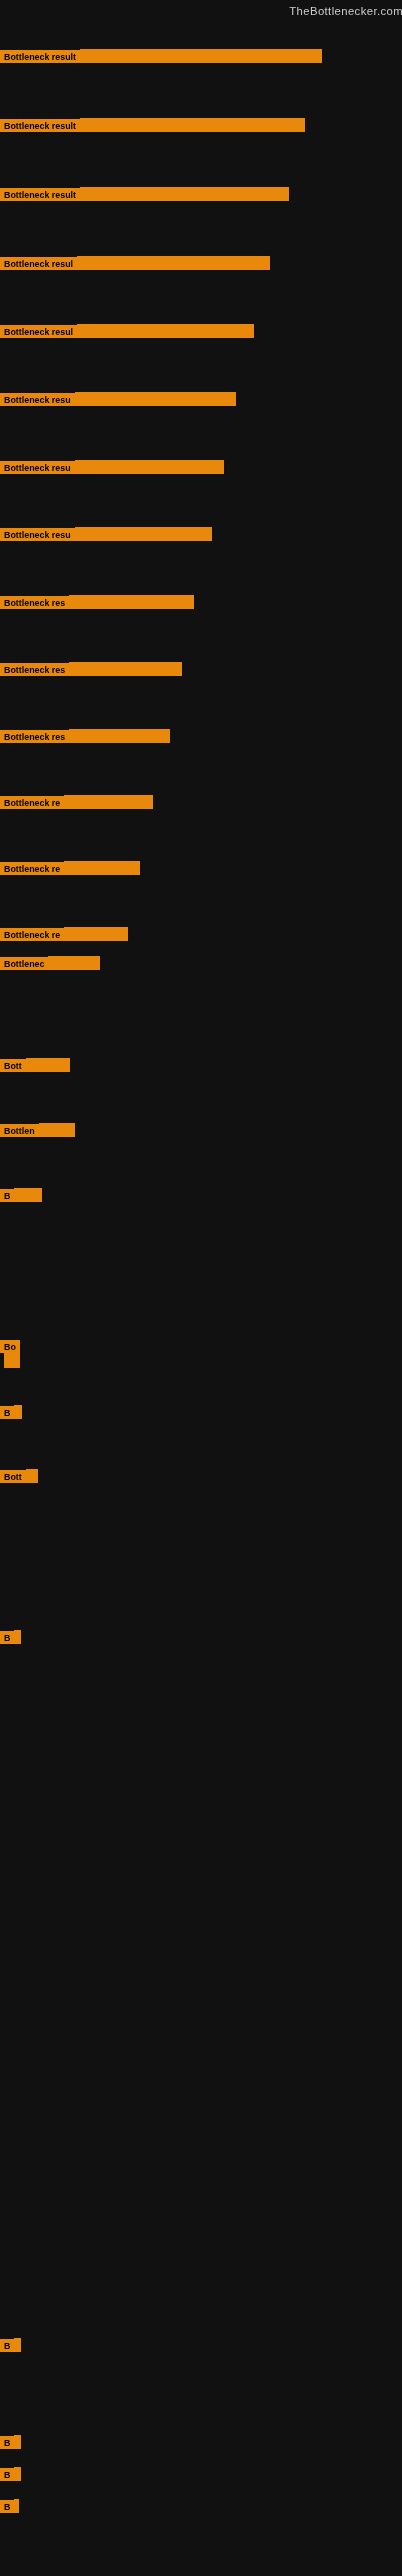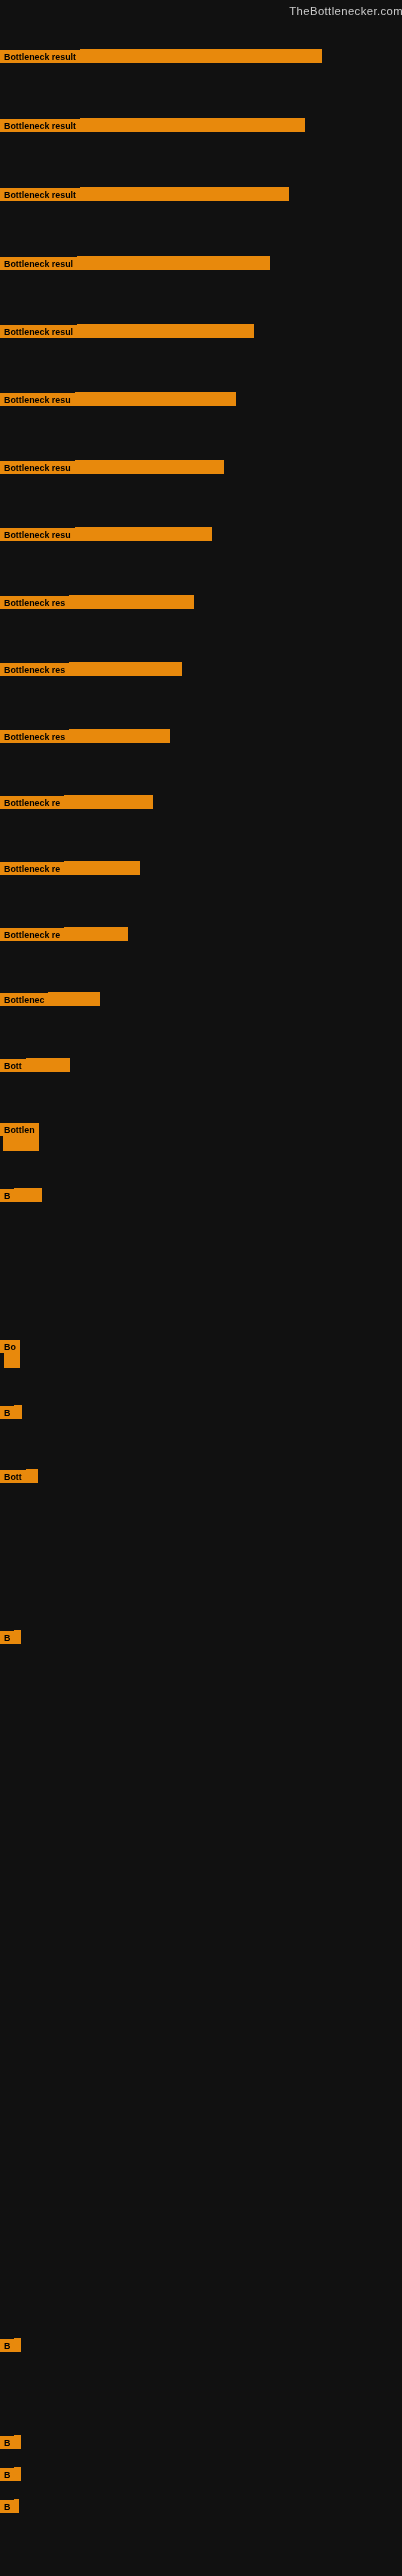--- a/index.html
+++ b/index.html
@@ -95,29 +95,29 @@
       <span class="bar-line" style="width: 89px;"></span>
     </div>
     <div class="bar-row" style="top: 841px; left: 0px;">
       <span class="bar-label">Bottleneck re</span>
       <span class="bar-line" style="width: 76px;"></span>
     </div>
     <div class="bar-row" style="top: 907px; left: 0px;">
       <span class="bar-label">Bottleneck re</span>
       <span class="bar-line" style="width: 64px;"></span>
     </div>
-    <div class="bar-row" style="top: 972px; left: 0px;">
+    <div class="bar-row" style="top: 936px; left: 0px;">
       <span class="bar-label">Bottlenec</span>
       <span class="bar-line" style="width: 52px;"></span>
     </div>
     <div class="bar-row" style="top: 1038px; left: 0px;">
       <span class="bar-label">Bott</span>
       <span class="bar-line" style="width: 44px;"></span>
     </div>
-    <div class="bar-row" style="top: 1103px; left: 0px; flex-direction: column;">
+    <div class="bar-row" style="top: 1103px; left: 0px;">
       <span class="bar-label">Bottlen</span>
       <span class="bar-line" style="width: 36px;"></span>
     </div>
     <div class="bar-row" style="top: 1168px; left: 0px;">
       <span class="bar-label">B</span>
       <span class="bar-line" style="width: 28px;"></span>
     </div>
     <div class="bar-row" style="top: 1320px; left: 0px; flex-direction: column;">
       <span class="bar-label">Bo</span>
       <span class="bar-line" style="width: 16px;"></span>

